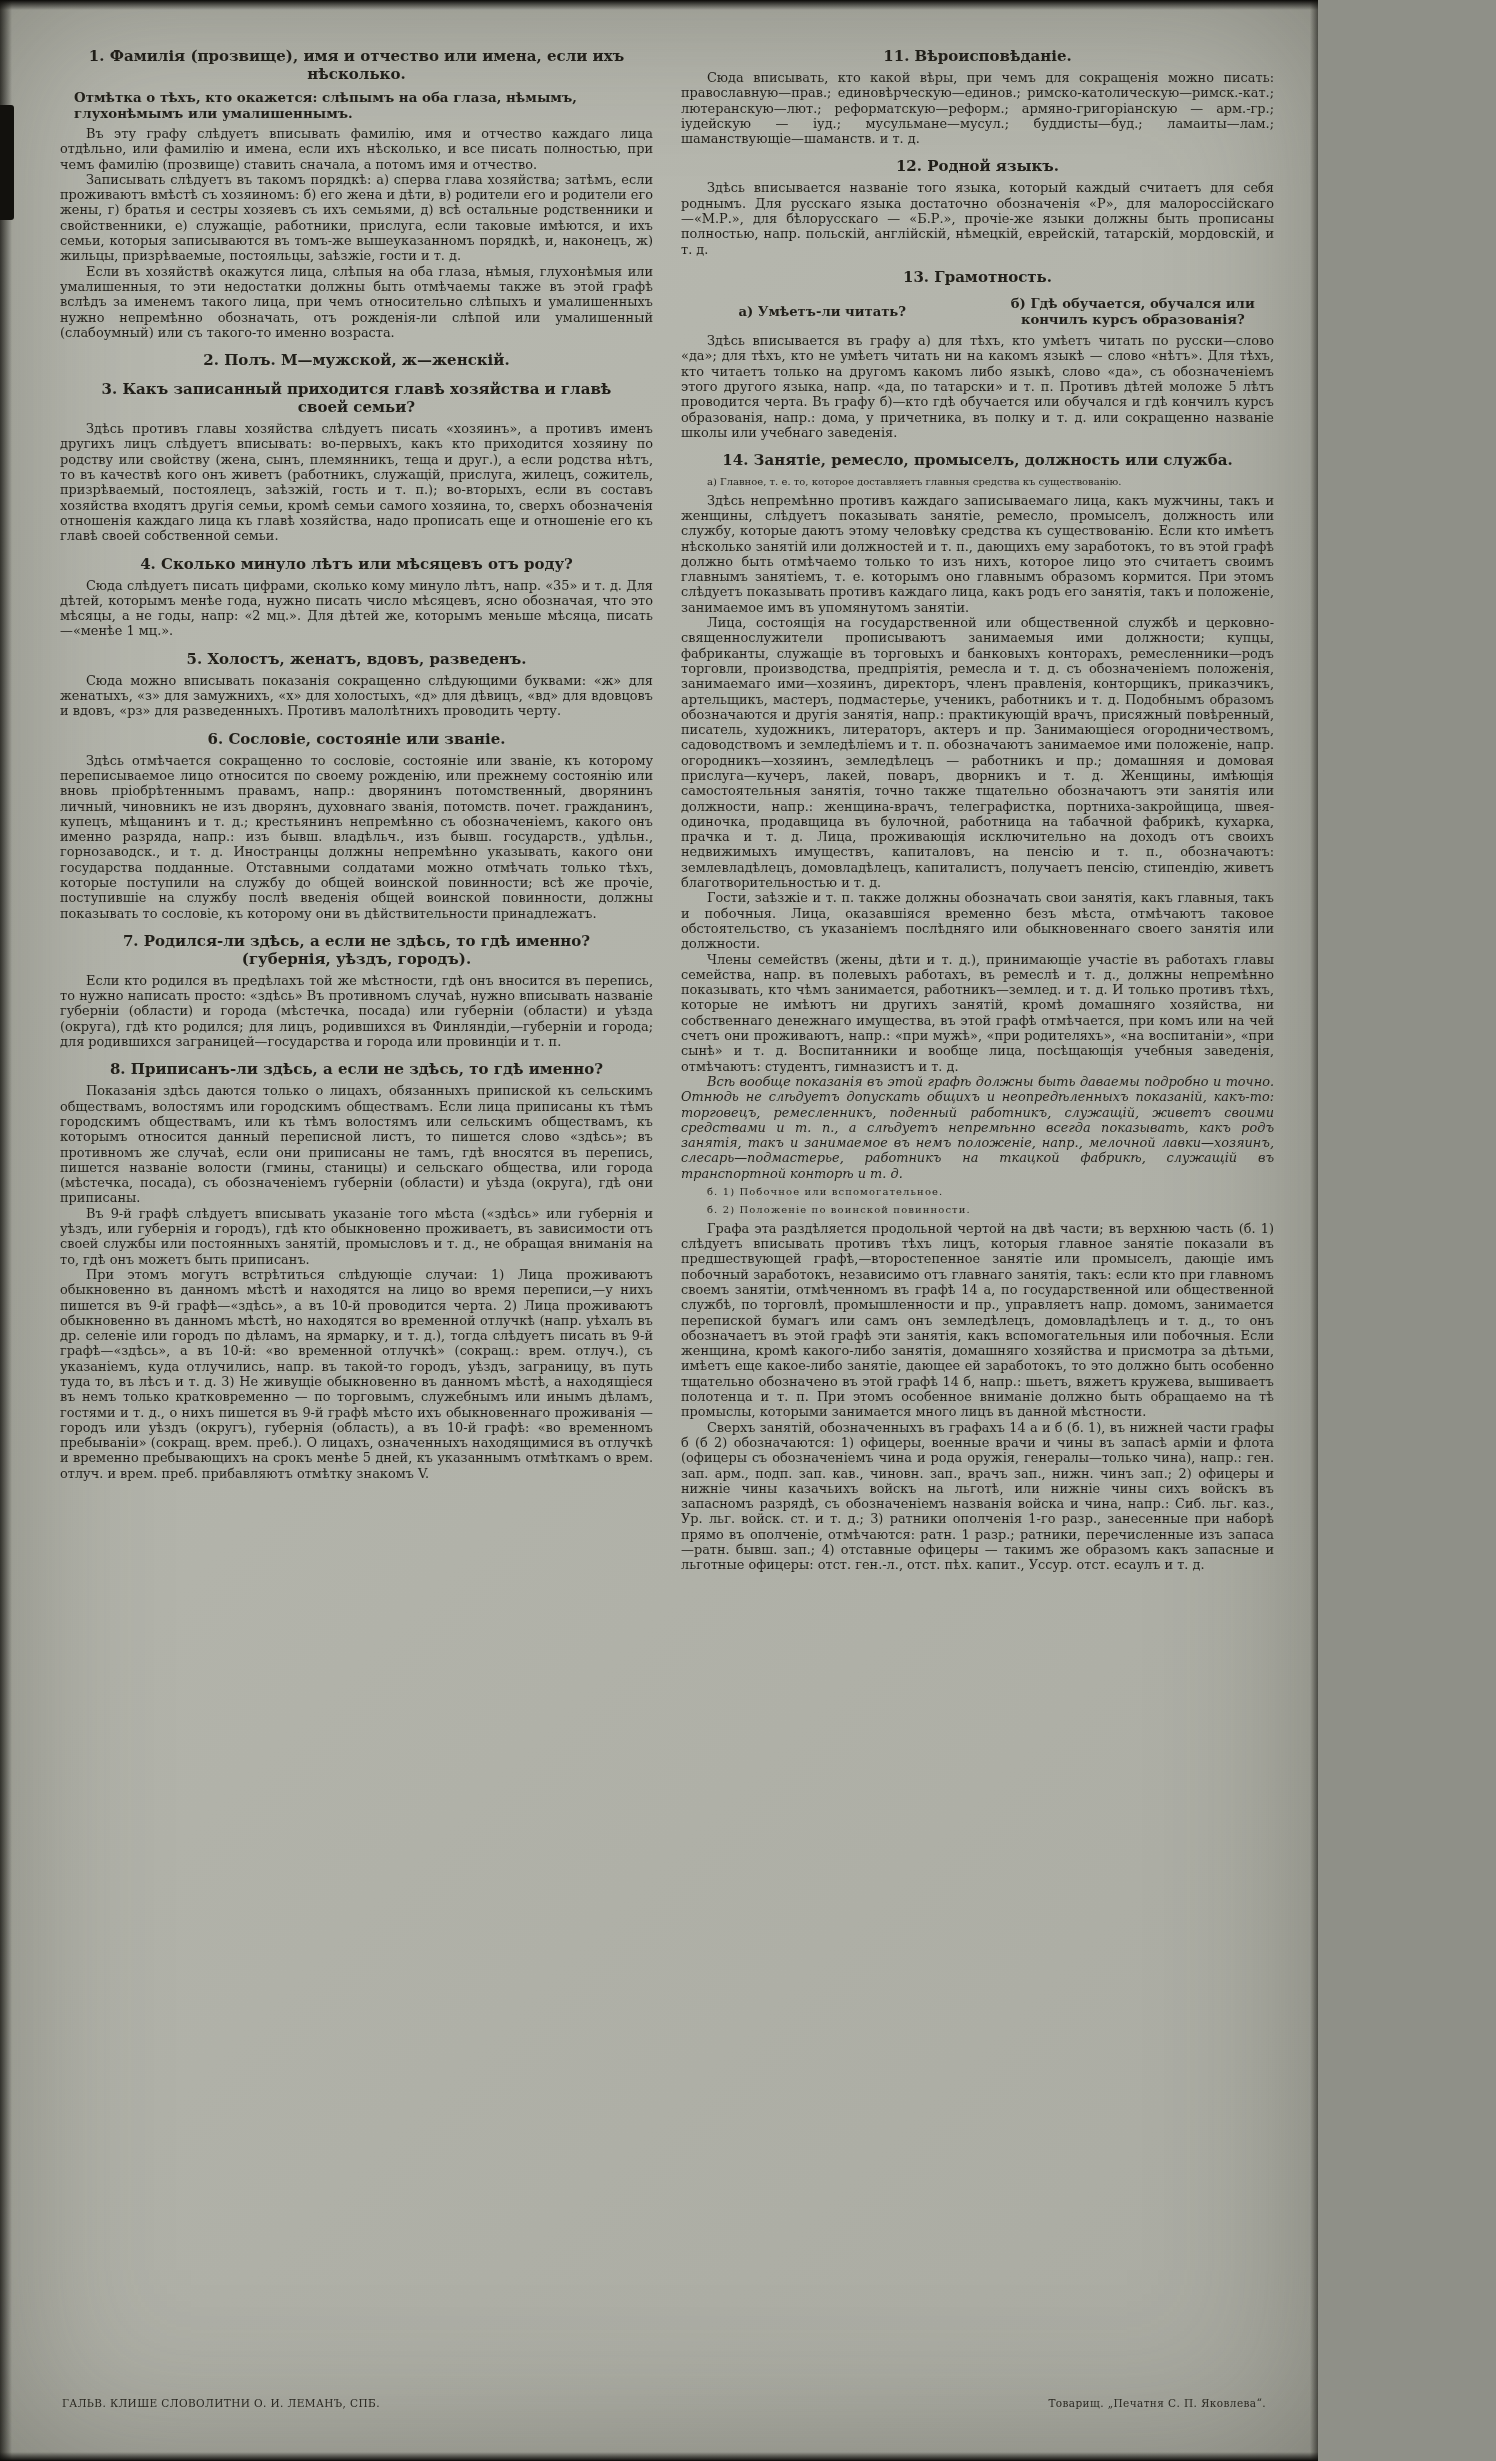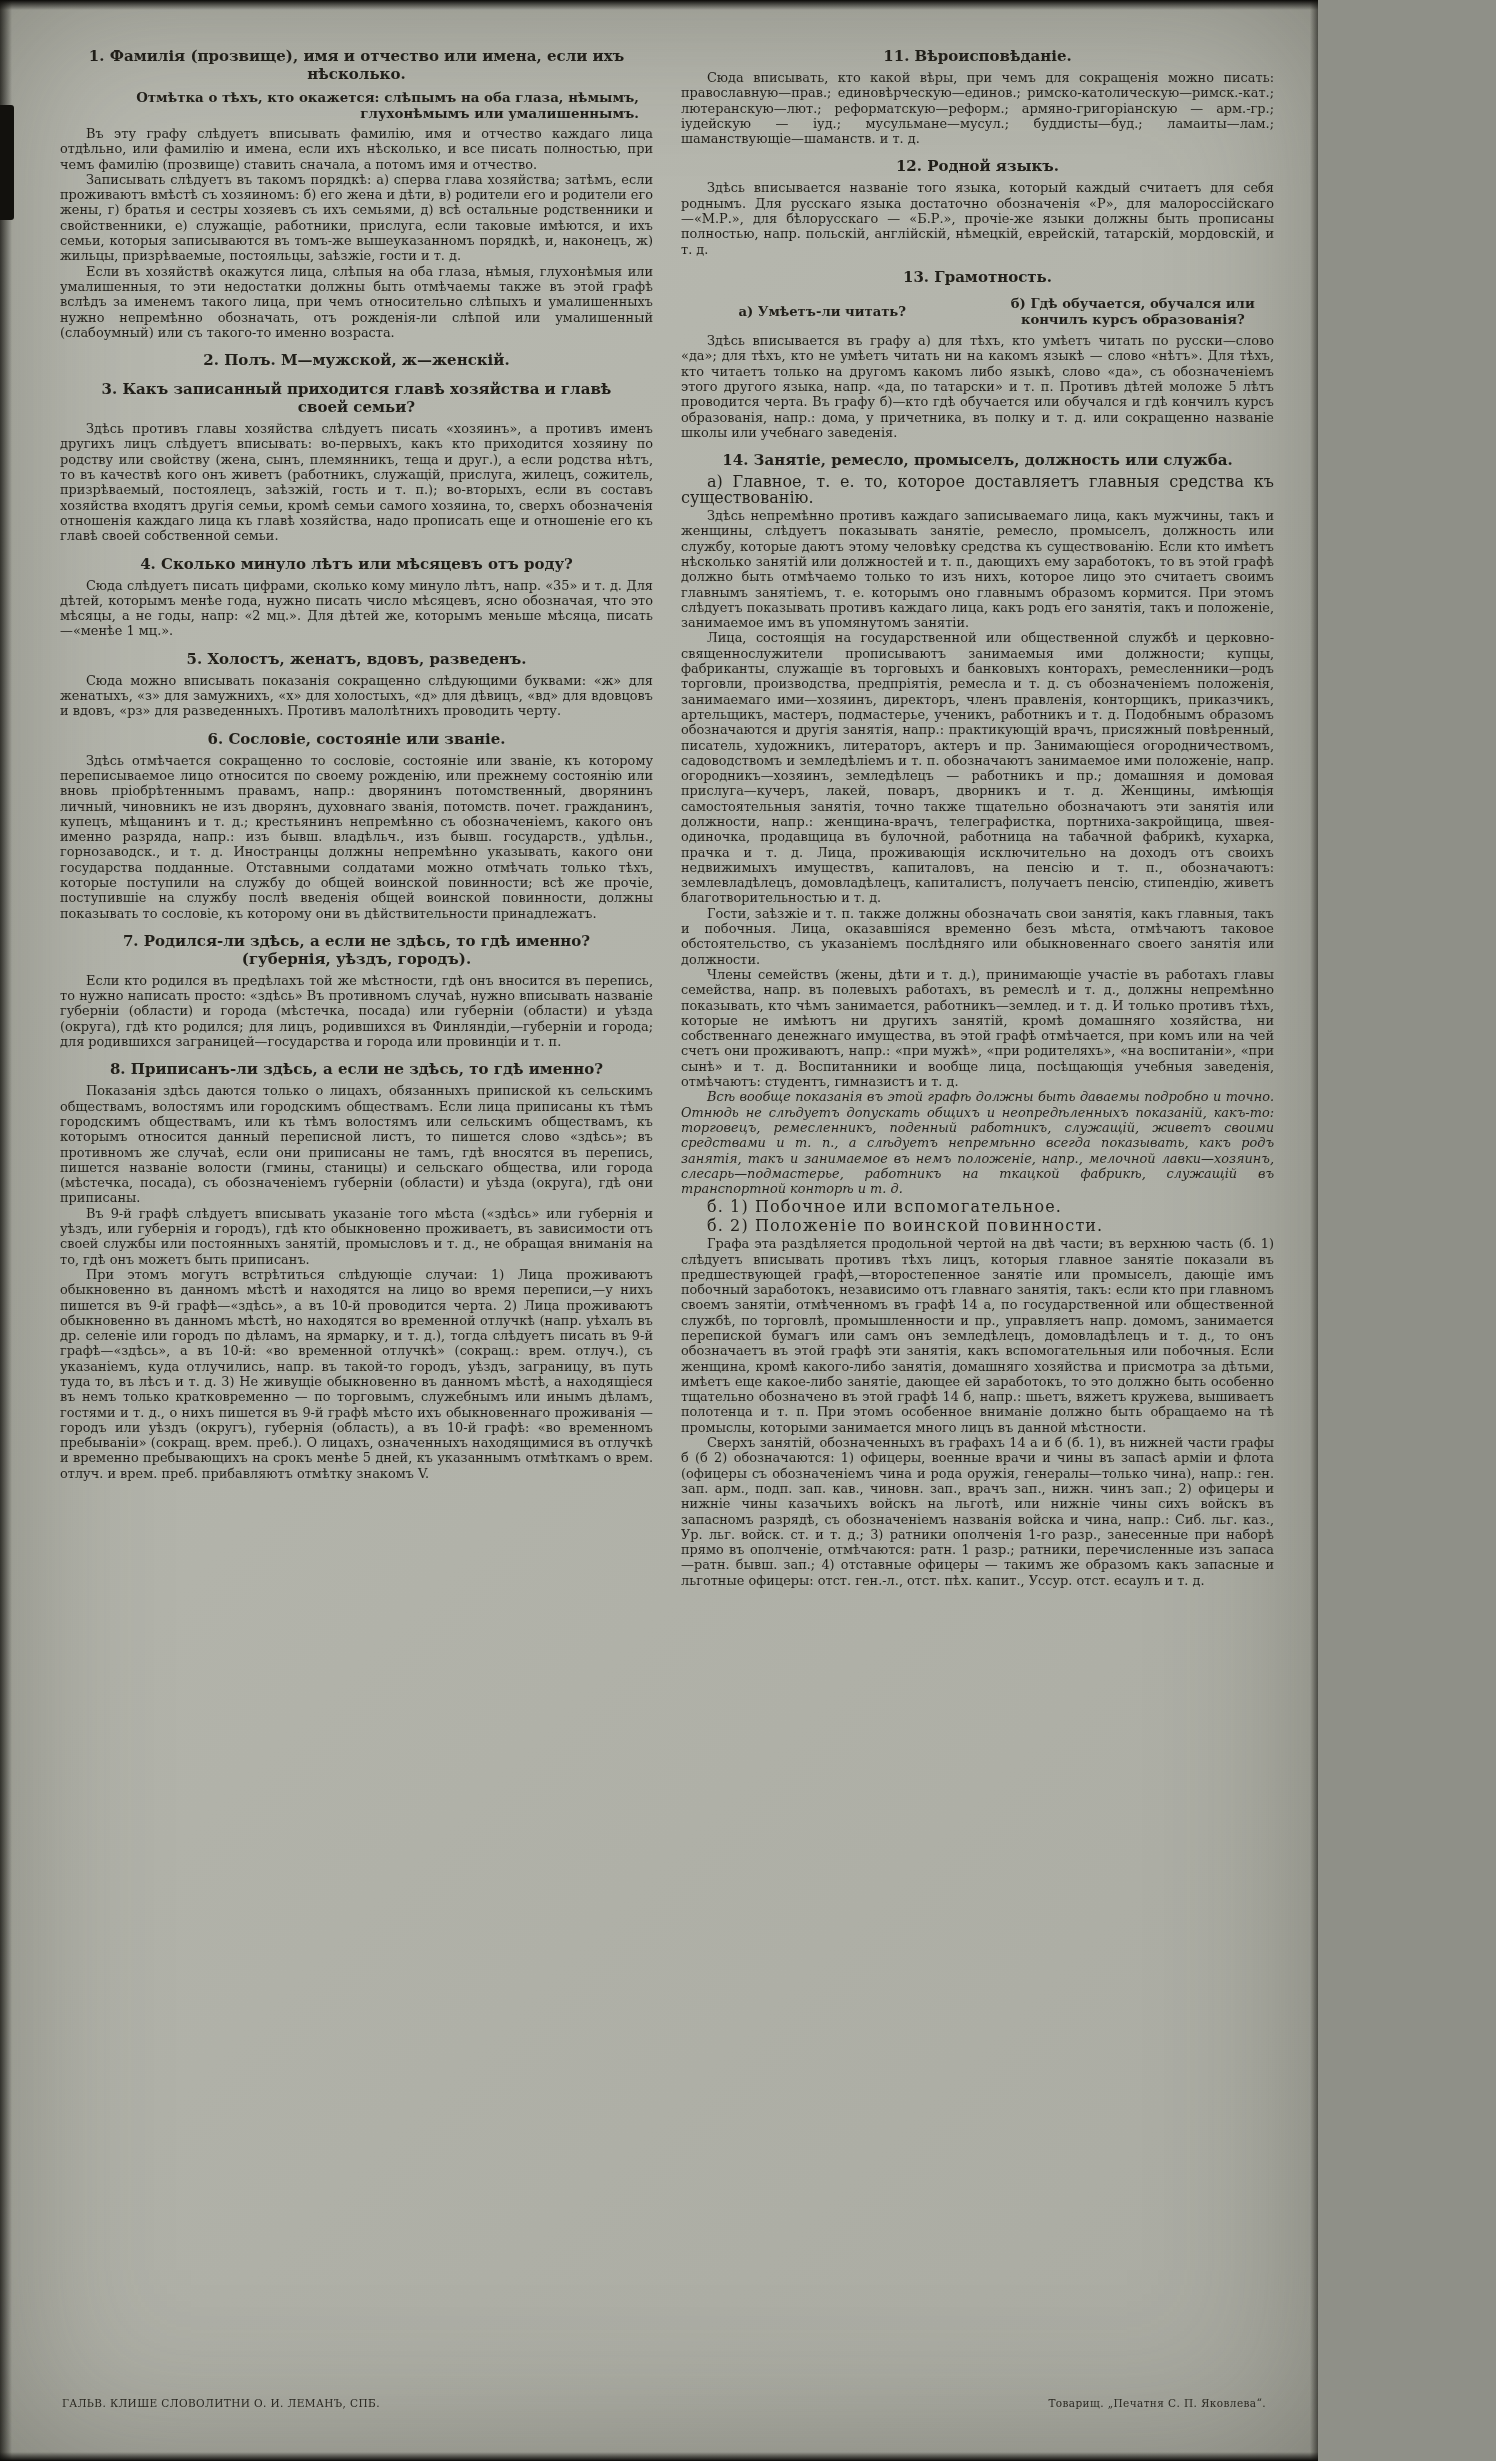--- a/index.html
+++ b/index.html
@@ -23,23 +23,23 @@
   .edge-bottom{position:absolute;left:0;right:0;bottom:0;height:9px;background:linear-gradient(rgba(11,10,8,0),#0b0a08);}
   .edge-blob{position:absolute;left:0;top:105px;width:14px;height:115px;background:#12110d;border-radius:0 3px 3px 0;}
 
   .cols{
     position:absolute; top:36px; left:60px; right:44px; bottom:86px;
     display:flex; gap:28px; overflow:hidden;
   }
   .col{ width:50%; }
 
   .h{ font-size:15px; font-weight:700; text-align:center; line-height:18px; margin:11px 26px 5px; }
-  .h2{ font-size:13.4px; font-weight:700; text-align:right; line-height:16px; margin:6px 14px 5px; }
+  .h2{ font-size:13.4px; font-weight:700; text-align:left; line-height:16px; margin:6px 14px 5px; }
   .p{ font-size:12.9px; line-height:15.3px; text-align:justify; text-indent:26px; }
-  .sub{ font-size:16px; line-height:15.4px; text-indent:26px; text-align:justify; margin:3px 0; }
+  .sub{ font-size:10px; line-height:15.4px; text-indent:26px; text-align:justify; margin:3px 0; }
   .sp{ letter-spacing:1.1px; }
   .it{ font-style:italic; }
 
   .dual{ display:flex; gap:28px; margin:10px 0 6px; align-items:center; }
   .dual>div{ flex:1; font-weight:700; text-align:center; font-size:13.2px; line-height:15.6px; }
 
   .footer{
     position:absolute; bottom:52px; left:62px; right:52px;
     display:flex; justify-content:space-between;
     font-size:10.5px; letter-spacing:.4px; color:#2a2username:#2a2821;

